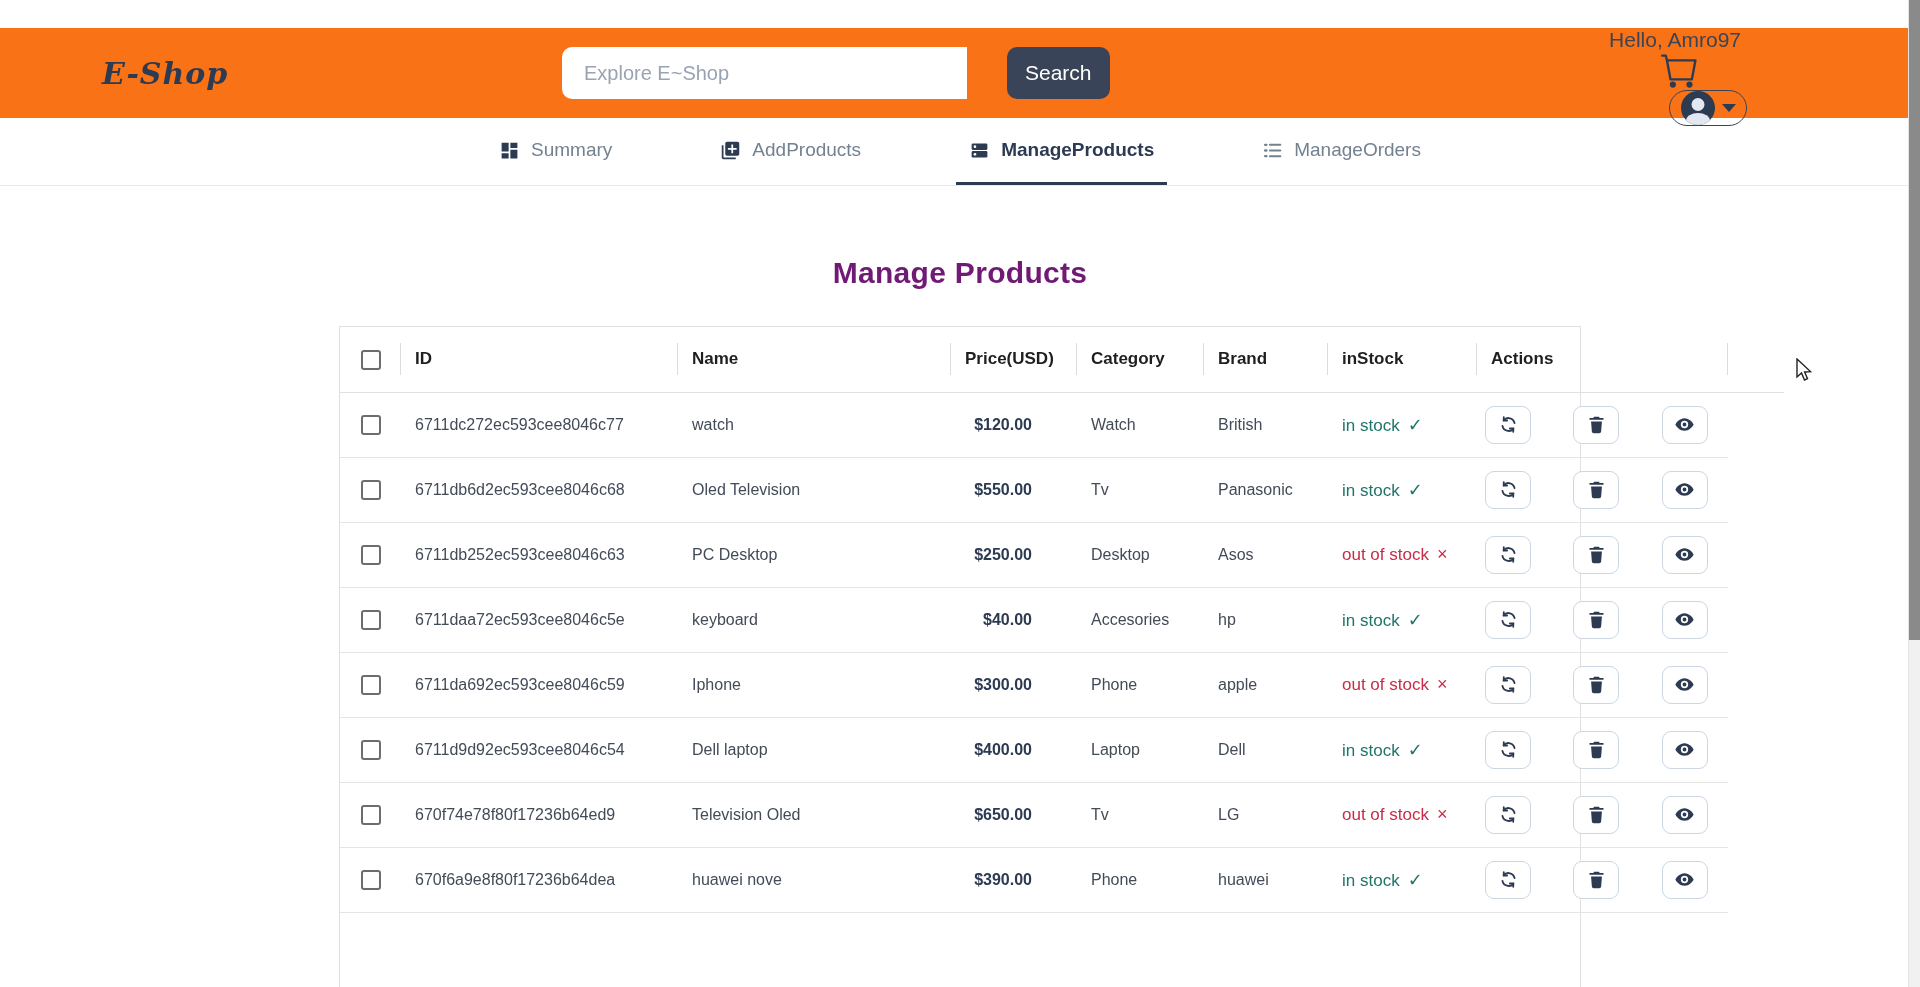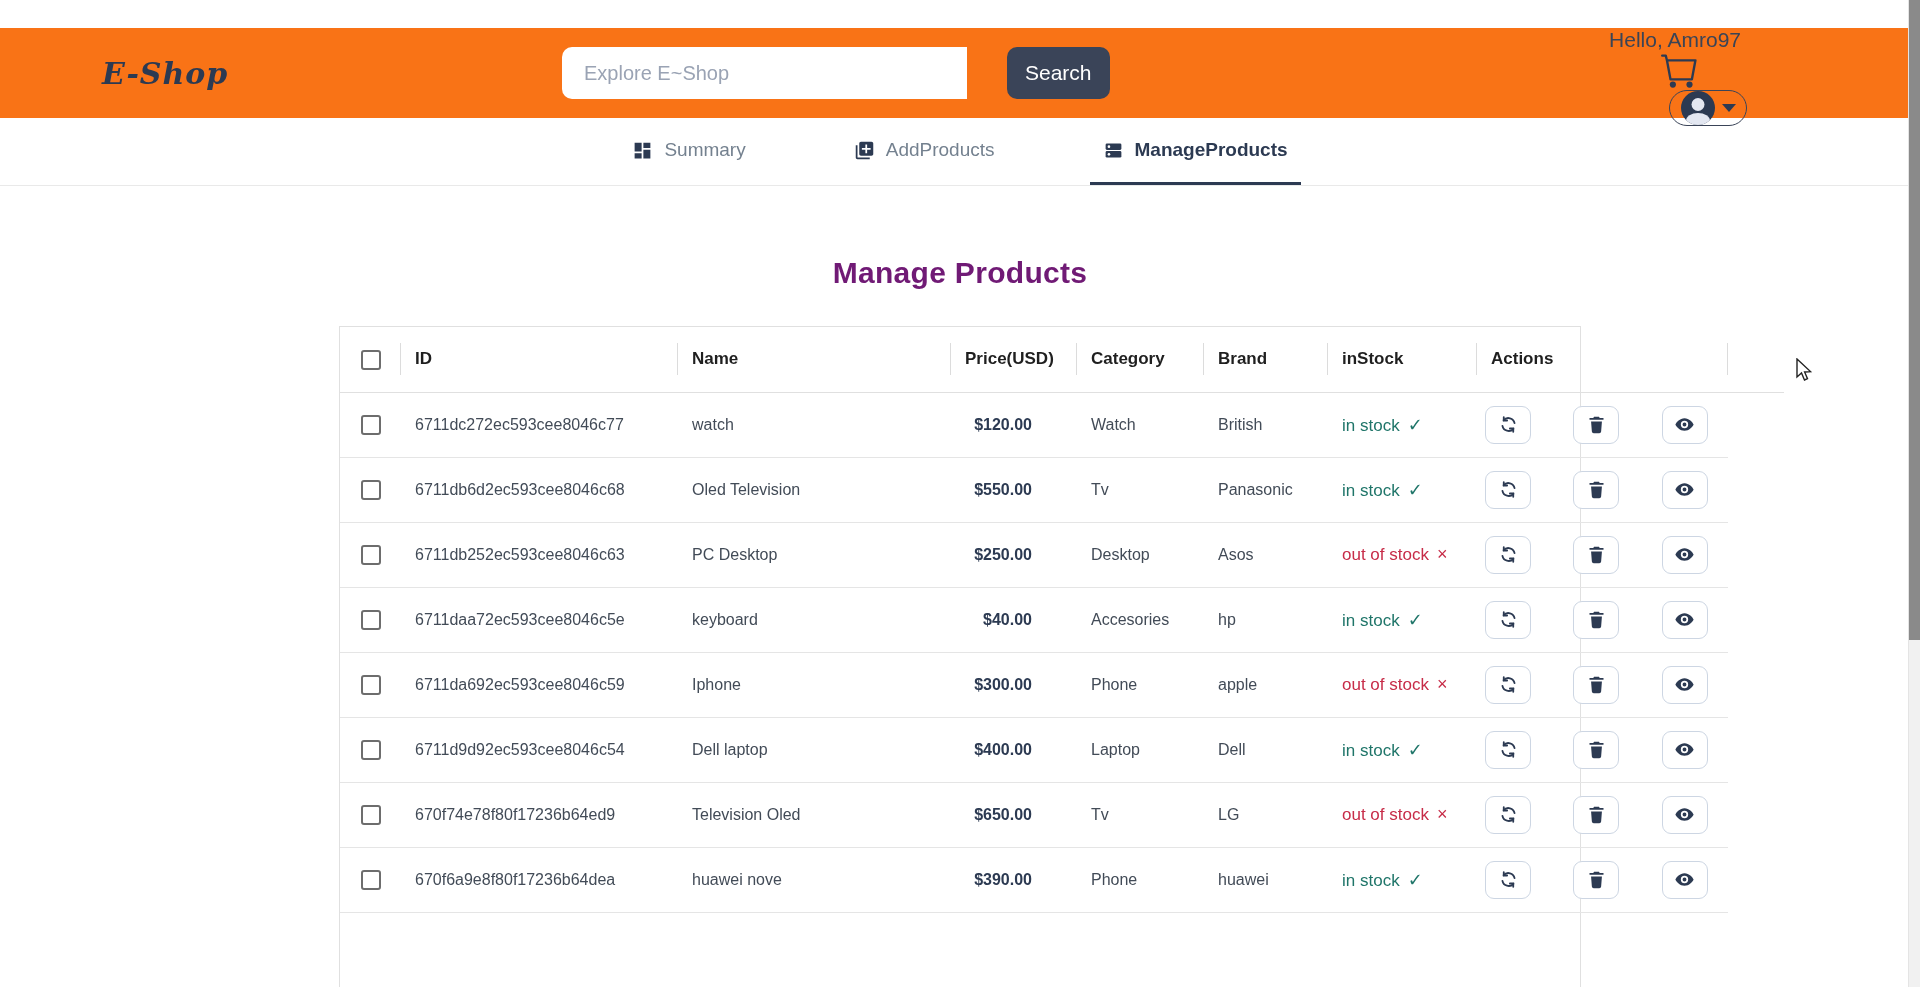--- a/index.html
+++ b/index.html
@@ -129,20 +129,29 @@
       <svg viewBox="0 0 24 24" fill="currentColor">
         <rect x="3" y="4" width="18" height="7.3" rx="1.5"></rect>
         <rect x="3" y="12.7" width="18" height="7.3" rx="1.5"></rect>
         <circle cx="6.8" cy="7.6" r="1.5" fill="#ffffff"></circle>
         <circle cx="6.8" cy="16.4" r="1.5" fill="#ffffff"></circle>
       </svg>
     </span>
     <span>ManageProducts</span>
   </div>
 
+  <div class="nav-tab">
+    <span class="tab-icon" style="color:#74818f;">
+      <svg viewBox="0 0 24 24" fill="none" stroke="currentColor" stroke-width="2.2" stroke-linecap="round">
+        <path d="M9 5.5h12M9 12h12M9 18.5h12"></path>
+        <path d="M3.5 5.5h1.6M3.5 12h1.6M3.5 18.5h1.6" stroke-width="2.6"></path>
+      </svg>
+    </span>
+    <span>ManageOrders</span>
+  </div>
 </div>
 
 <h1 class="page-title">Manage Products</h1>
 
 <div class="table-wrap">
   <table>
     <colgroup>
       <col style="width:61px">
         <col style="width:277px">
         <col style="width:273px">

